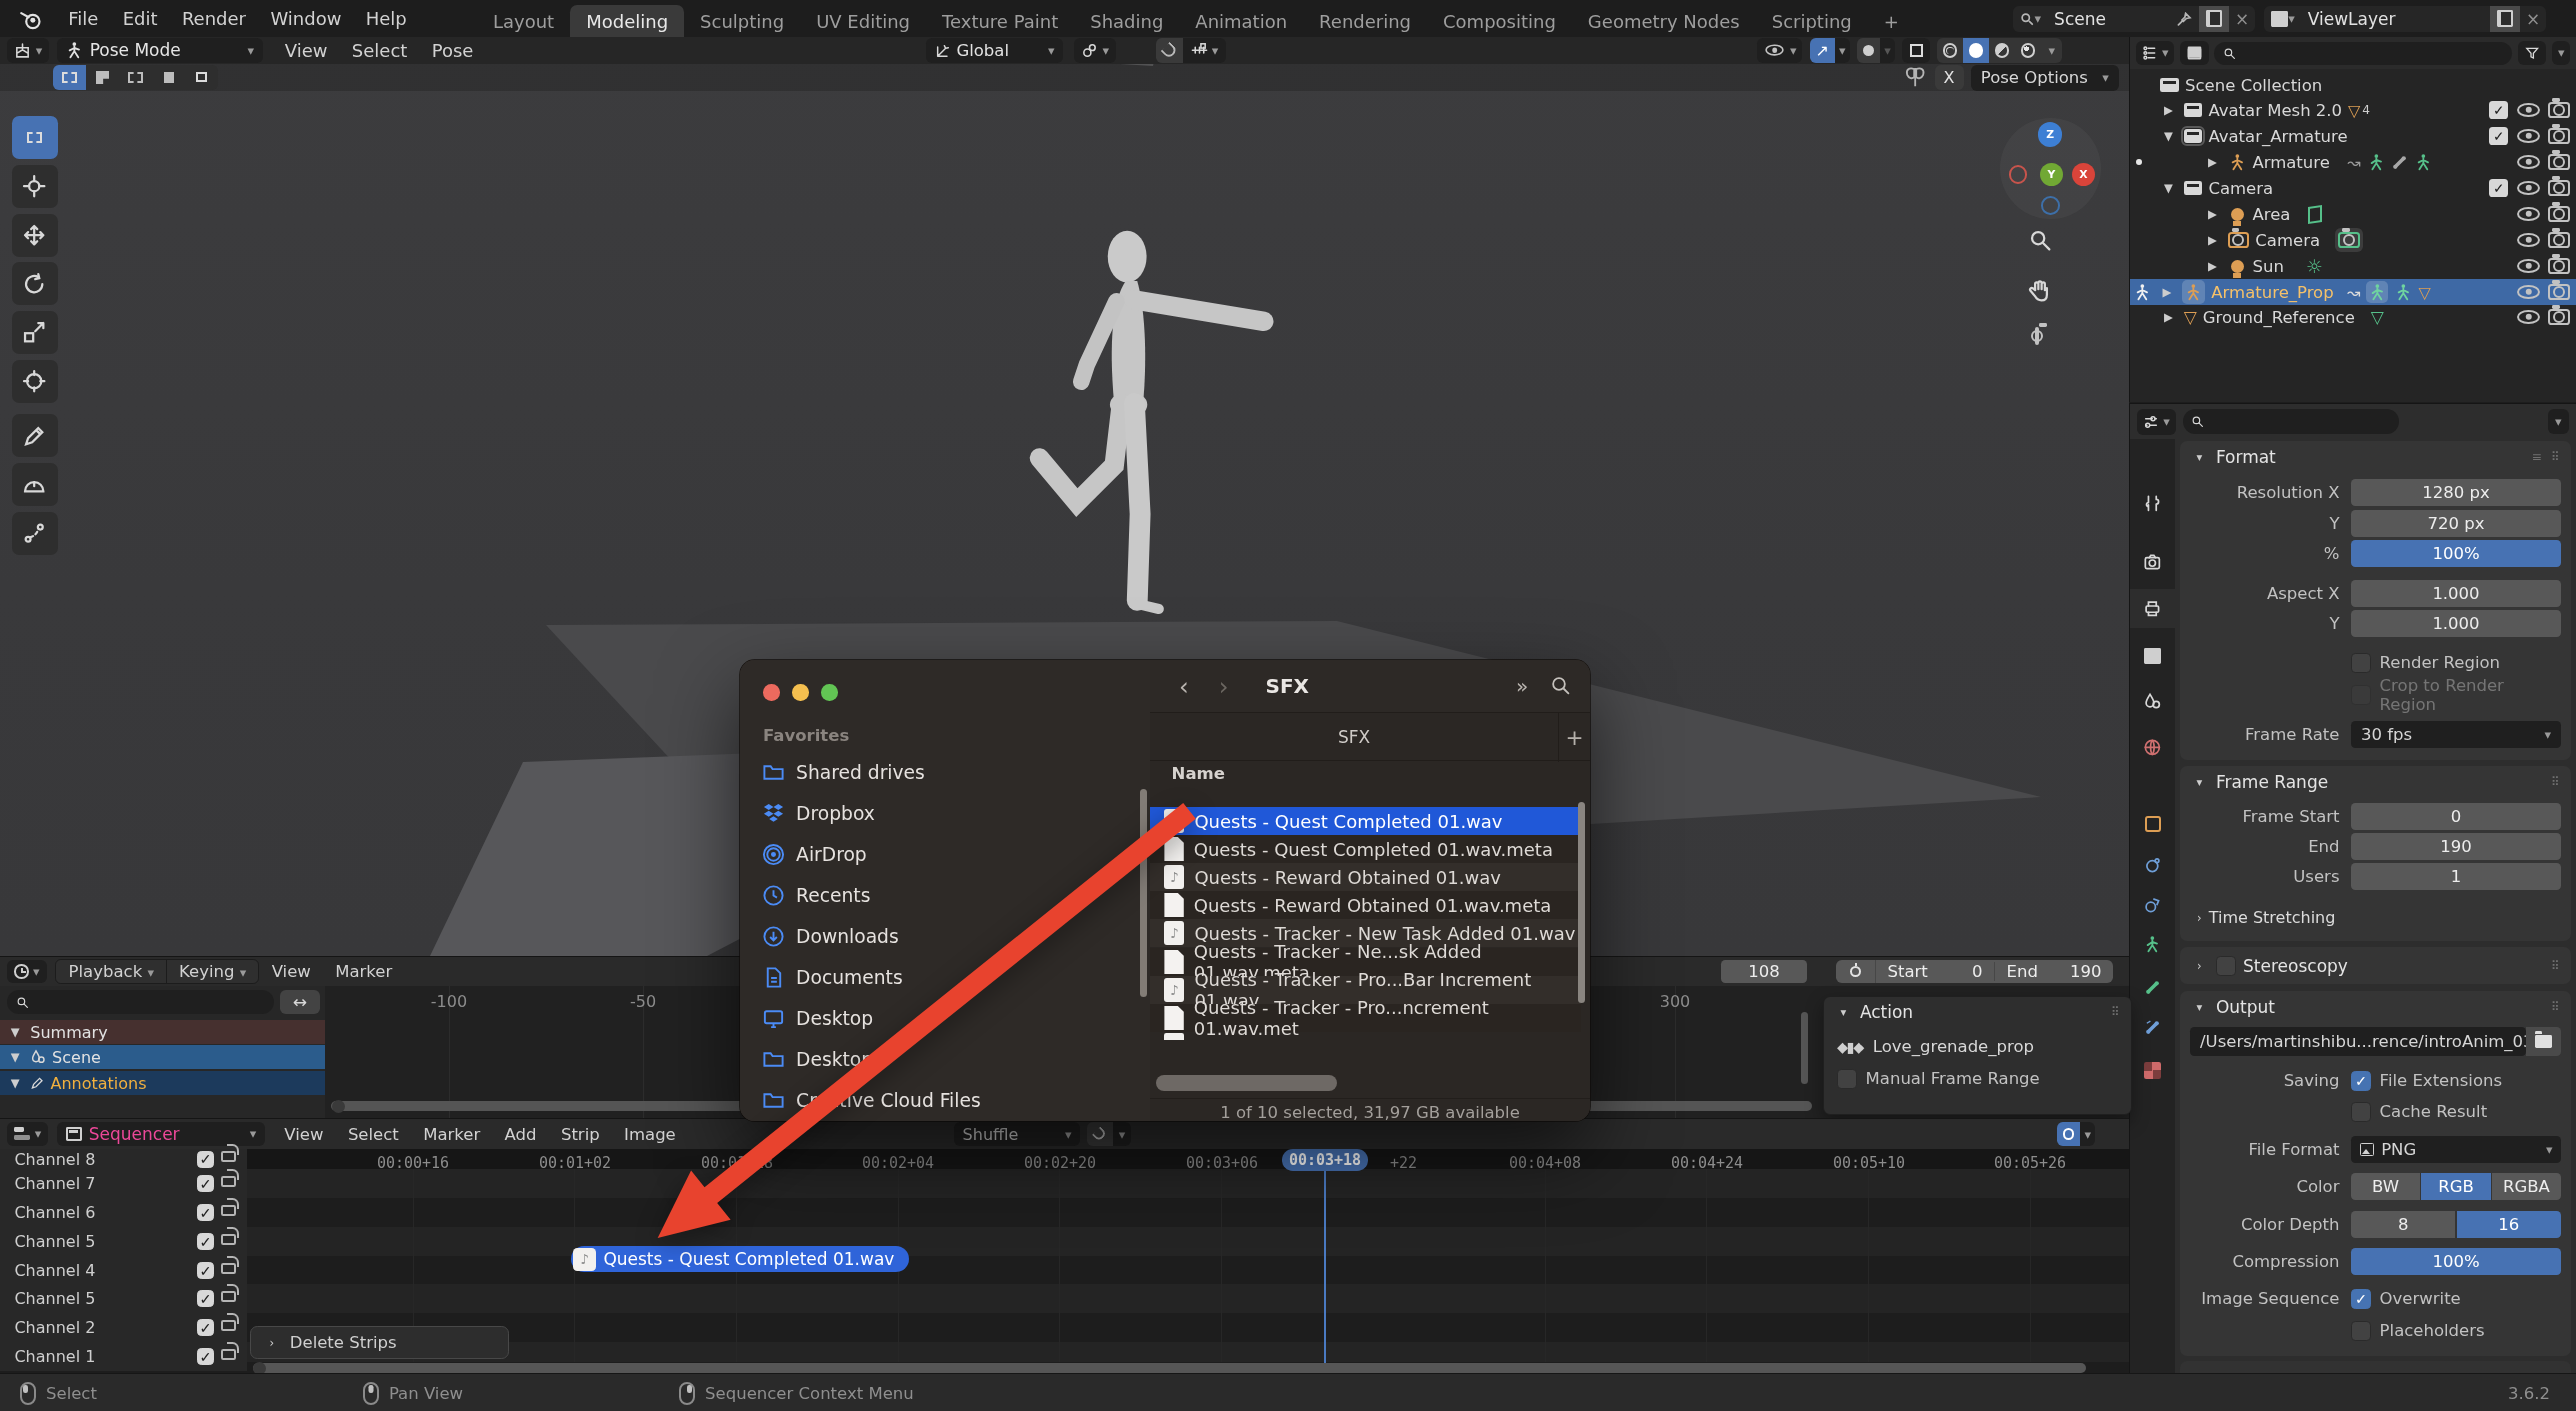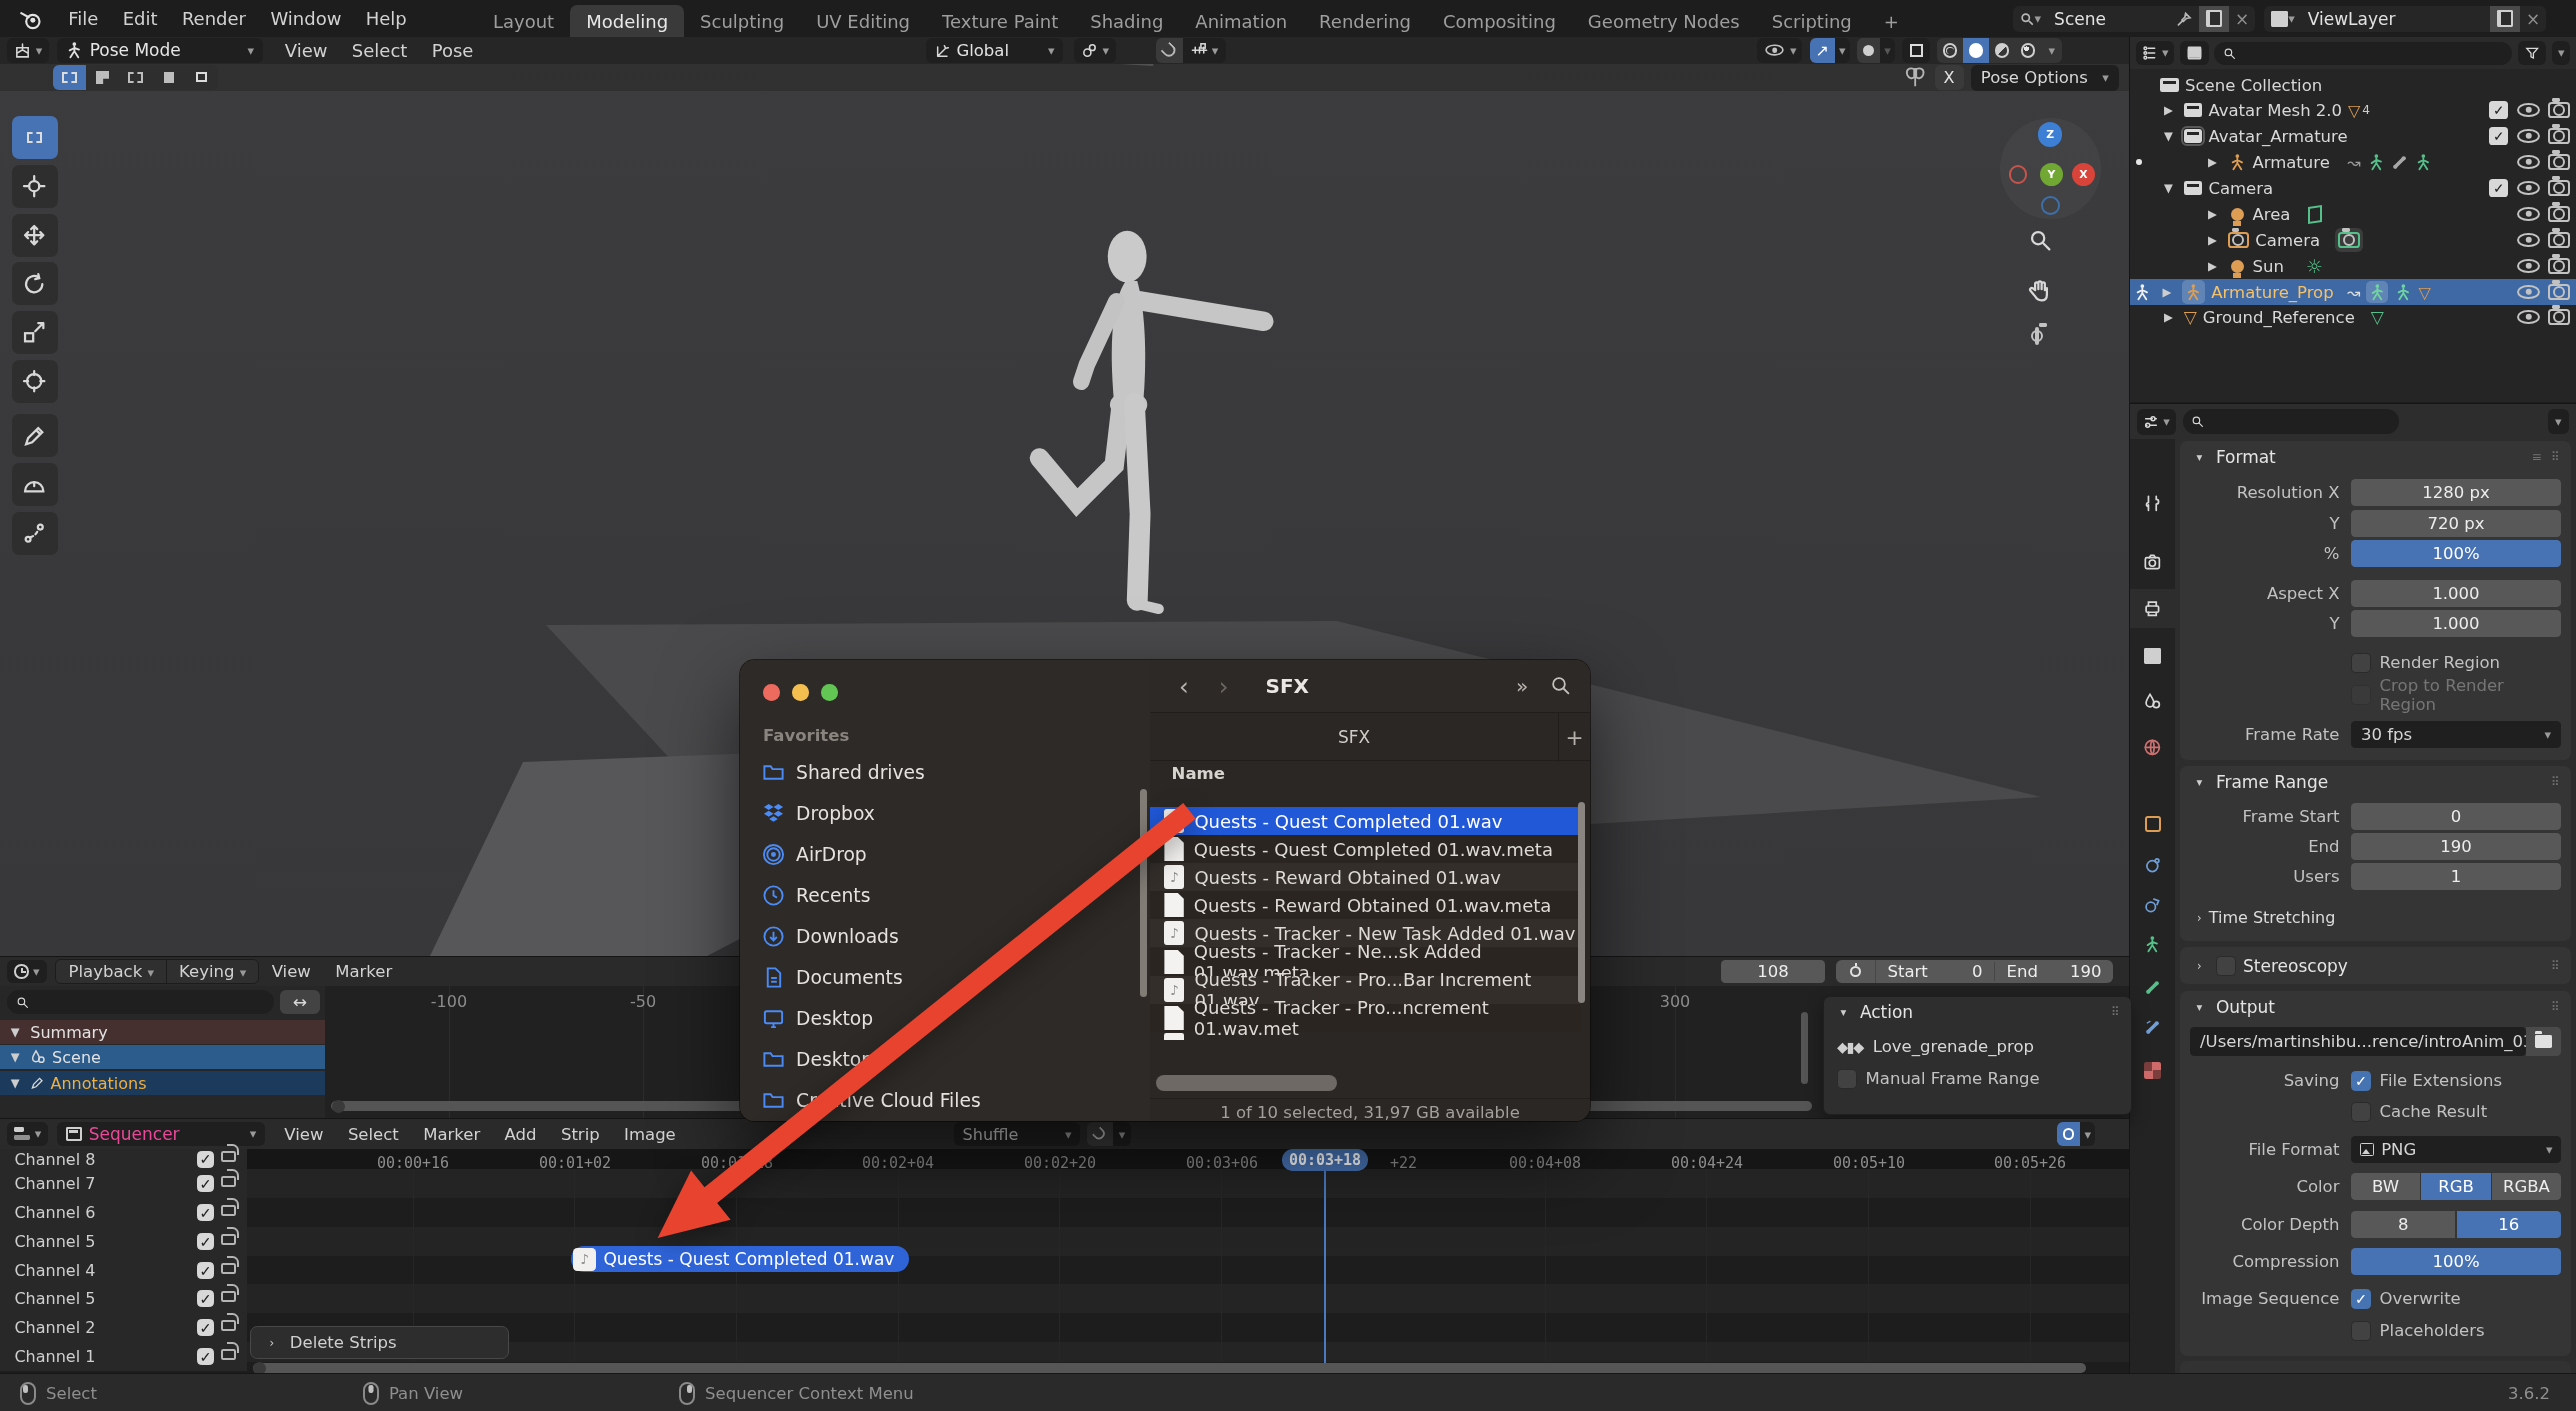--- a/index.html
+++ b/index.html
@@ -839,21 +839,21 @@
           </span>
         <span class="chv">▾</span>
       </div>
       <div class="fx" style="margin-left:8.6px;border:0.7px solid #1c1c1c;border-radius:5.8px;background:#2f2f2f;height:24.4px">
         <span class="mi" style="font-size:16.5px"><span>Playback</span> <span class="chv">▾</span></span>
         <span style="width:0.7px;height:24.4px;background:#1c1c1c"></span>
         <span class="mi" style="font-size:16.5px"><span>Keying</span> <span class="chv">▾</span></span>
       </div>
       <span class="mi" style="font-size:16.5px">View</span>
       <span class="mi" style="font-size:16.5px">Marker</span>
-      <span class="fld ab" style="left:1721px;top:2.9px;width:104px;height:23px">108</span>
+      <span class="fld ab" style="left:1721px;top:2.9px;width:86px;height:23px">108</span>
       <div class="fx ab" style="left:1836px;top:2.9px;width:277px;height:23px;background:#585858;border-radius:5.8px;overflow:hidden">
         <span class="fx" style="width:40px;height:100%;justify-content:center;border-right:1.4px solid #474747">
             <span style="width:11.5px;height:11.5px;border:2.2px solid #e2e2e2;border-radius:50%;position:relative">
               <span style="position:absolute;left:3.6px;top:-5px;width:1.4px;height:3.6px;background:#e2e2e2"></span>
             </span>
           </span>
         <span class="fx" style="flex:1;justify-content:space-between;padding:0 11.5px;border-right:1.4px solid #474747;color:#ededed;font-size:16.5px">
             <span>Start</span>
             <span>0</span>
           </span>

